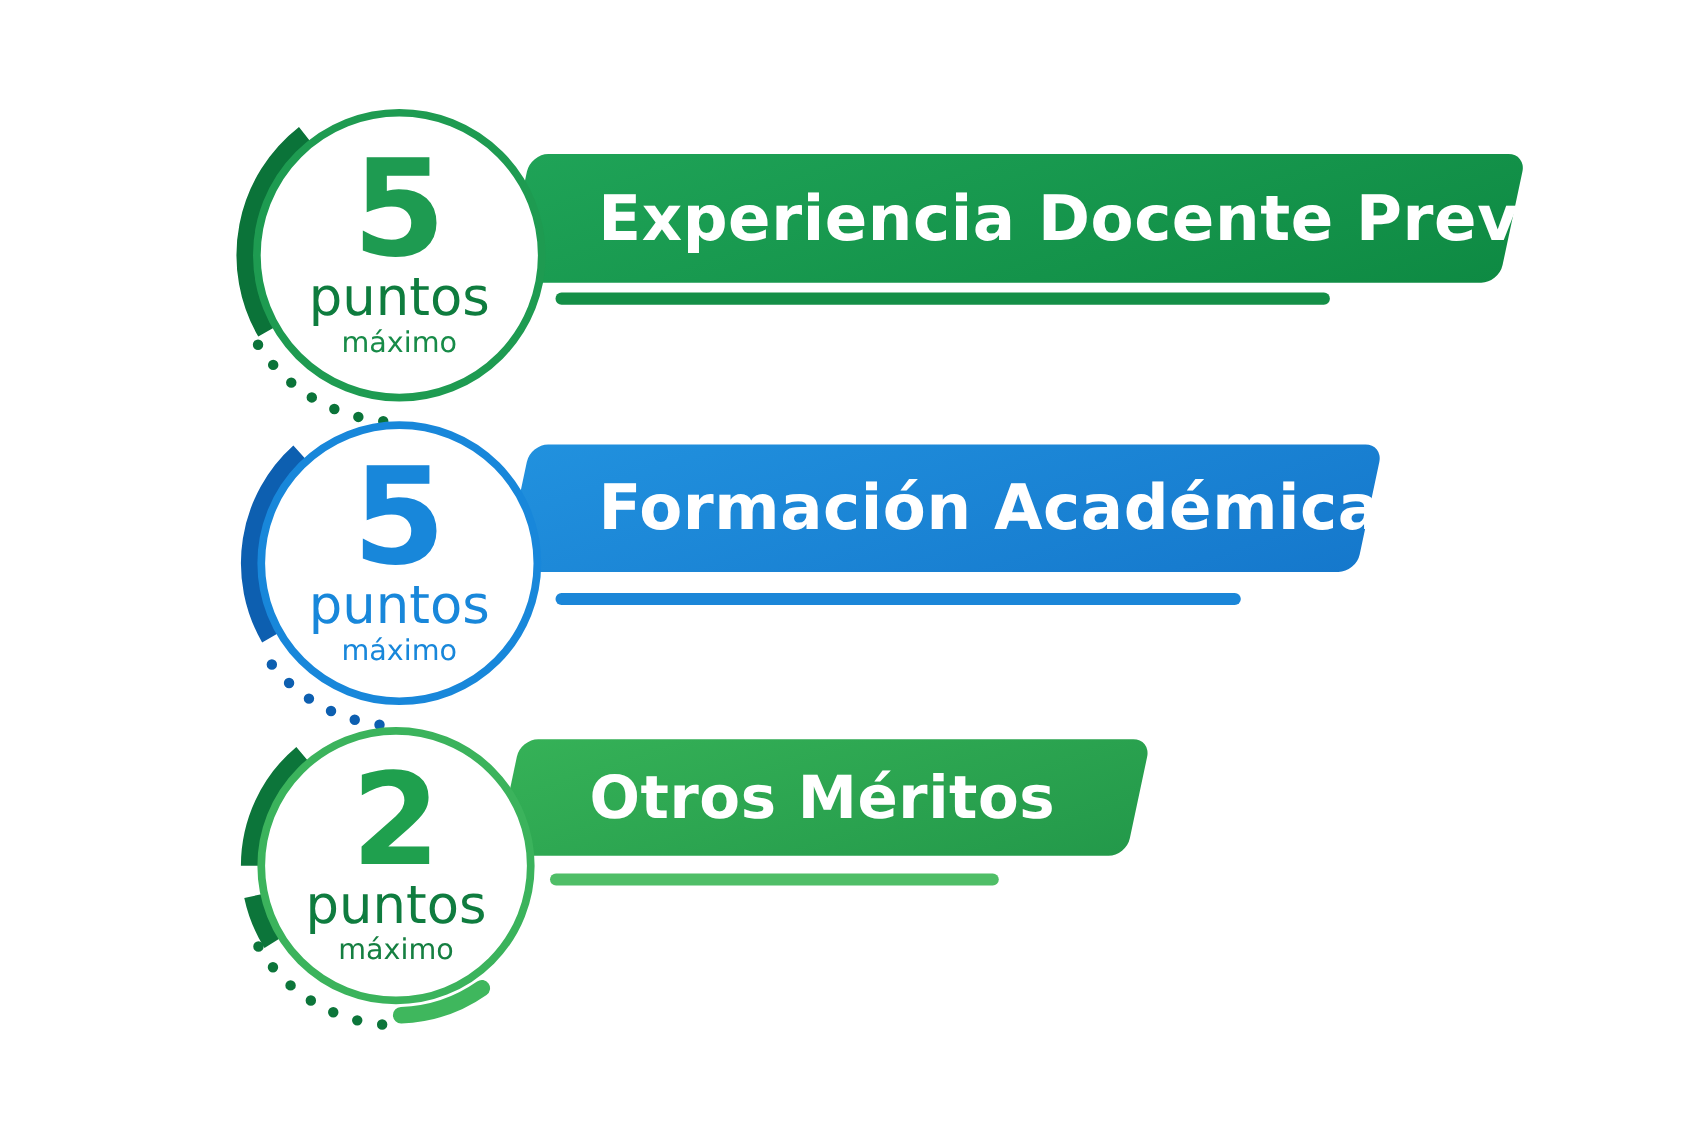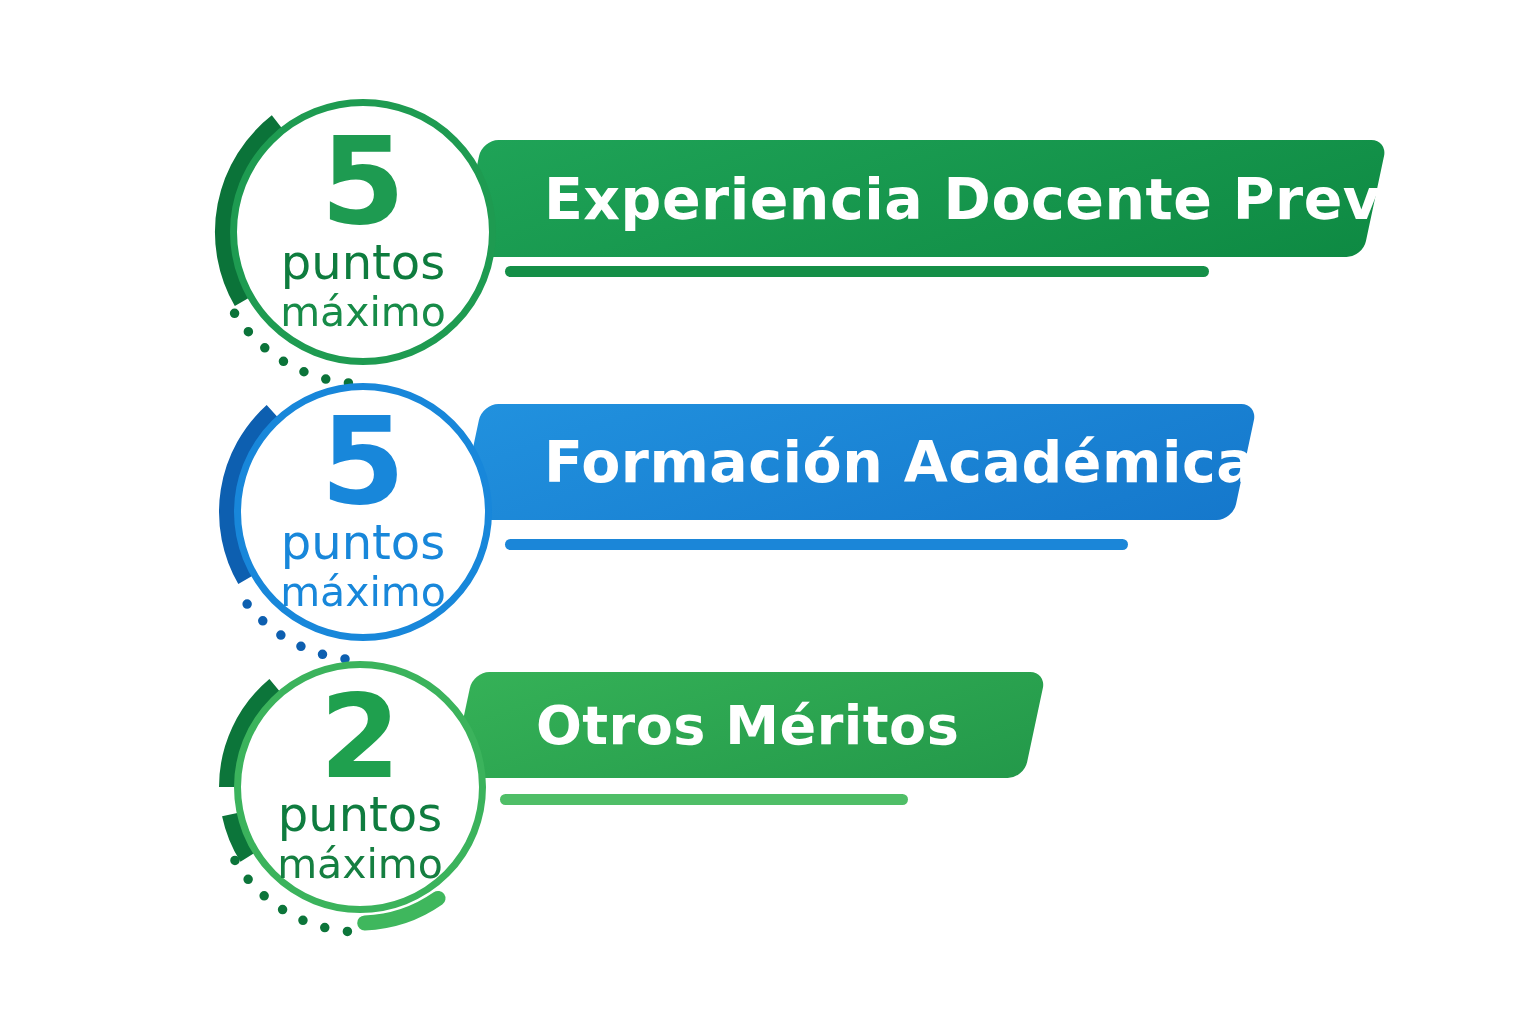--- a/index.html
+++ b/index.html
@@ -60,21 +60,21 @@
     line-height: 0.88;
     color: var(--number);
   }
   .unit {
     font-size: 48px;
     font-weight: normal;
     line-height: 1.12;
     color: var(--unit);
   }
   .qualifier {
-    font-size: 41px;
+    font-size: 26px;
     line-height: 1.12;
     color: var(--qualifier);
   }
 
   
   .deco { position: absolute; z-index: 0; width: 340px; height: 340px; }
   .deco path { fill: none; }
   .crescent { stroke: var(--crescent); stroke-width: 24; }
   .dots { stroke: var(--dots); stroke-width: 9.5; stroke-linecap: round; stroke-dasharray: 0 23; }
   .extra { stroke: var(--extra); stroke-width: 15; stroke-linecap: round; }

